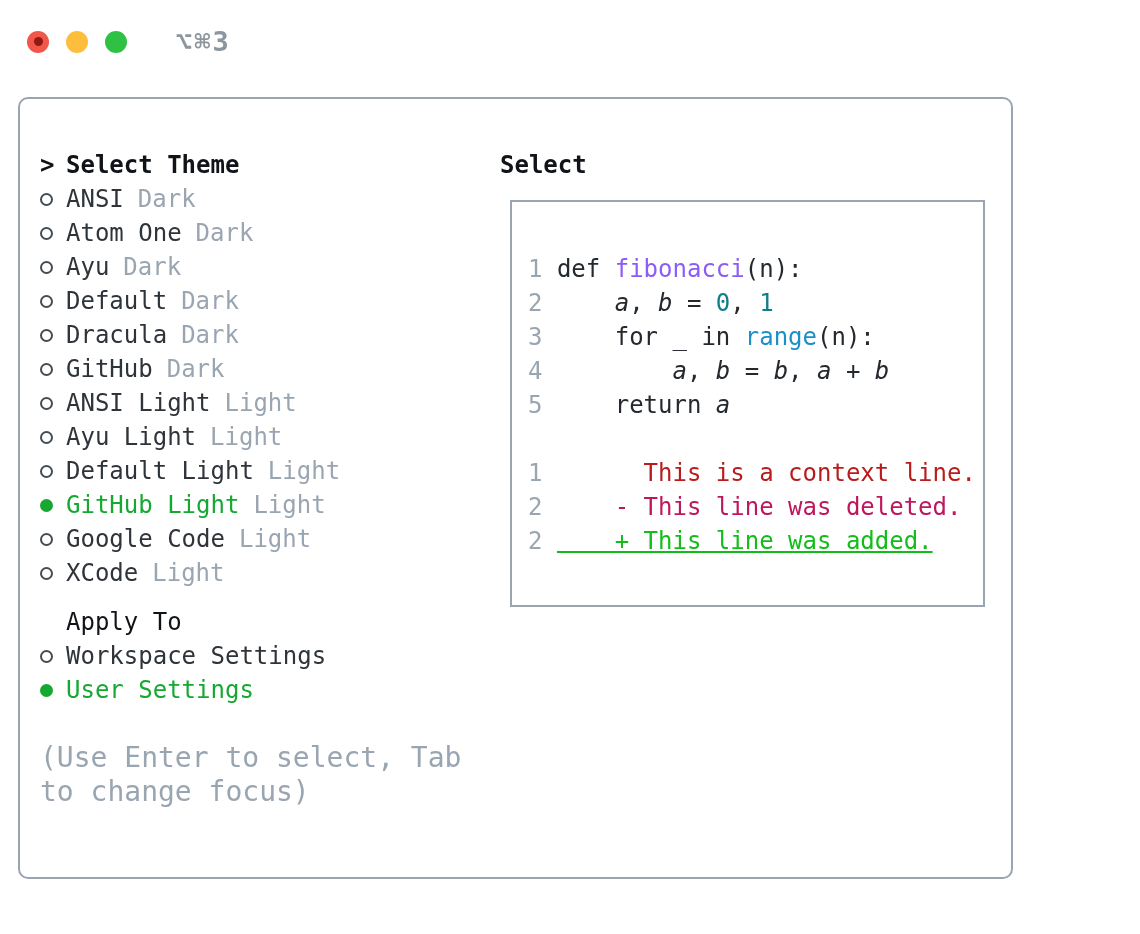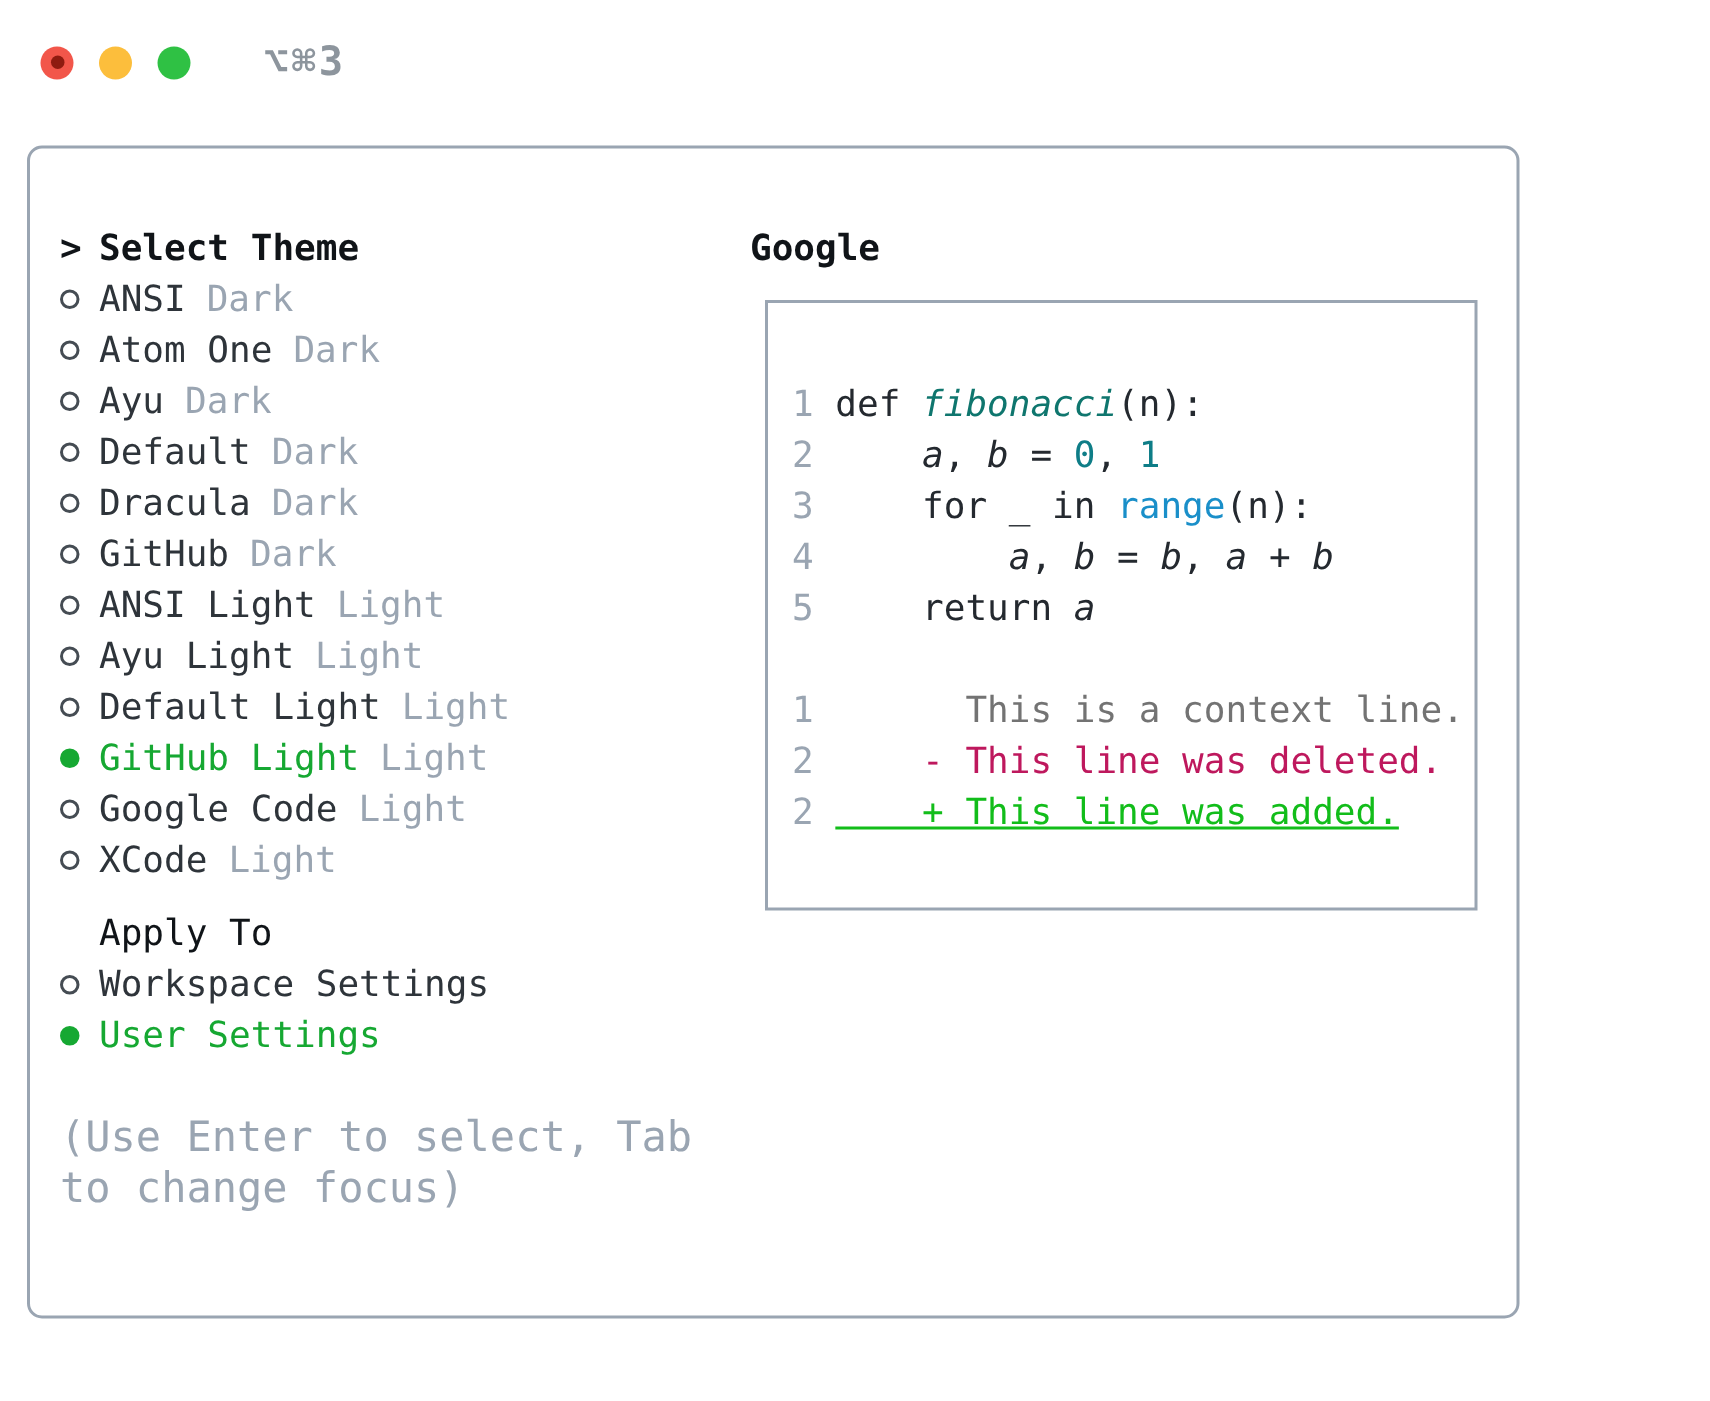--- a/index.html
+++ b/index.html
@@ -40,24 +40,24 @@
   
   .preview-header { position:absolute; left:480px; top:49px; height:34px; display:flex;
                     align-items:center; font-size:24px; font-weight:700; color:#101418; }
   .preview-box { position:absolute; left:490px; top:101px; width:475px; height:407px;
                  border:2px solid #9aa5b2; background:#fff; overflow:hidden; }
   .code { padding:50px 0 0 16px; font-size:24px; }
   .cline { display:flex; height:34px; align-items:center; white-space:pre; }
   .lnum { display:inline-block; width:2ch; color:#9aa5b2; flex:0 0 auto; }
 
   .tk-code    { color:#24292f; }
-  .tk-func    { color:#0f766e;font-style:italic; }
+  .tk-func    { color:#8b5cf6; }
   .tk-num     { color:#0e7d87; }
   .tk-builtin { color:#1a8fc9; }
-  .tk-ctx     { color:#737373; }
+  .tk-ctx     { color:#b91c1c; }
   .tk-del     { color:#be185d;text-align:center; }
   .tk-add     { color:#12bd1a;text-decoration:underline; }
   .it { font-style:italic; }
 </style>
 </head>
 <body>
 
 <div class="titlebar">
   <span class="dot red">
     <span class="dot-inner"></span>
@@ -88,21 +88,21 @@
         <div class="row"><span class="radio"></span><span class="opt-name">XCode</span><span class="opt-variant">Light</span></div>
       </div>
     <div class="apply-header">Apply To</div>
     <div id="apply-list">
         <div class="row"><span class="radio"></span><span class="opt-name">Workspace Settings</span></div>
         <div class="row"><span class="radio sel"></span><span class="opt-name sel">User Settings</span></div>
       </div>
     <div class="hint">(Use Enter to select, Tab to change focus)</div>
   </div>
 
-  <div class="preview-header">Google</div>
+  <div class="preview-header">Select</div>
   <div class="preview-box">
     <div class="code" id="code">
         <div class="cline"><span class="lnum">1</span><span class="tk-code">def </span><span class="tk-func">fibonacci</span><span class="tk-code">(n):</span></div>
         <div class="cline"><span class="lnum">2</span><span class="tk-code">    </span><span class="tk-code it">a</span><span class="tk-code">, </span><span class="tk-code it">b</span><span class="tk-code"> = </span><span class="tk-num">0</span><span class="tk-code">, </span><span class="tk-num">1</span></div>
         <div class="cline"><span class="lnum">3</span><span class="tk-code">    for _ in </span><span class="tk-builtin">range</span><span class="tk-code">(n):</span></div>
         <div class="cline"><span class="lnum">4</span><span class="tk-code">        </span><span class="tk-code it">a</span><span class="tk-code">, </span><span class="tk-code it">b</span><span class="tk-code"> = </span><span class="tk-code it">b</span><span class="tk-code">, </span><span class="tk-code it">a</span><span class="tk-code"> + </span><span class="tk-code it">b</span></div>
         <div class="cline"><span class="lnum">5</span><span class="tk-code">    return </span><span class="tk-code it">a</span></div>
         <div class="cline"><span class="lnum"></span></div>
         <div class="cline"><span class="lnum">1</span><span class="tk-ctx">      This is a context line.</span></div>
         <div class="cline"><span class="lnum">2</span><span class="tk-del">    - This line was deleted.</span></div>

